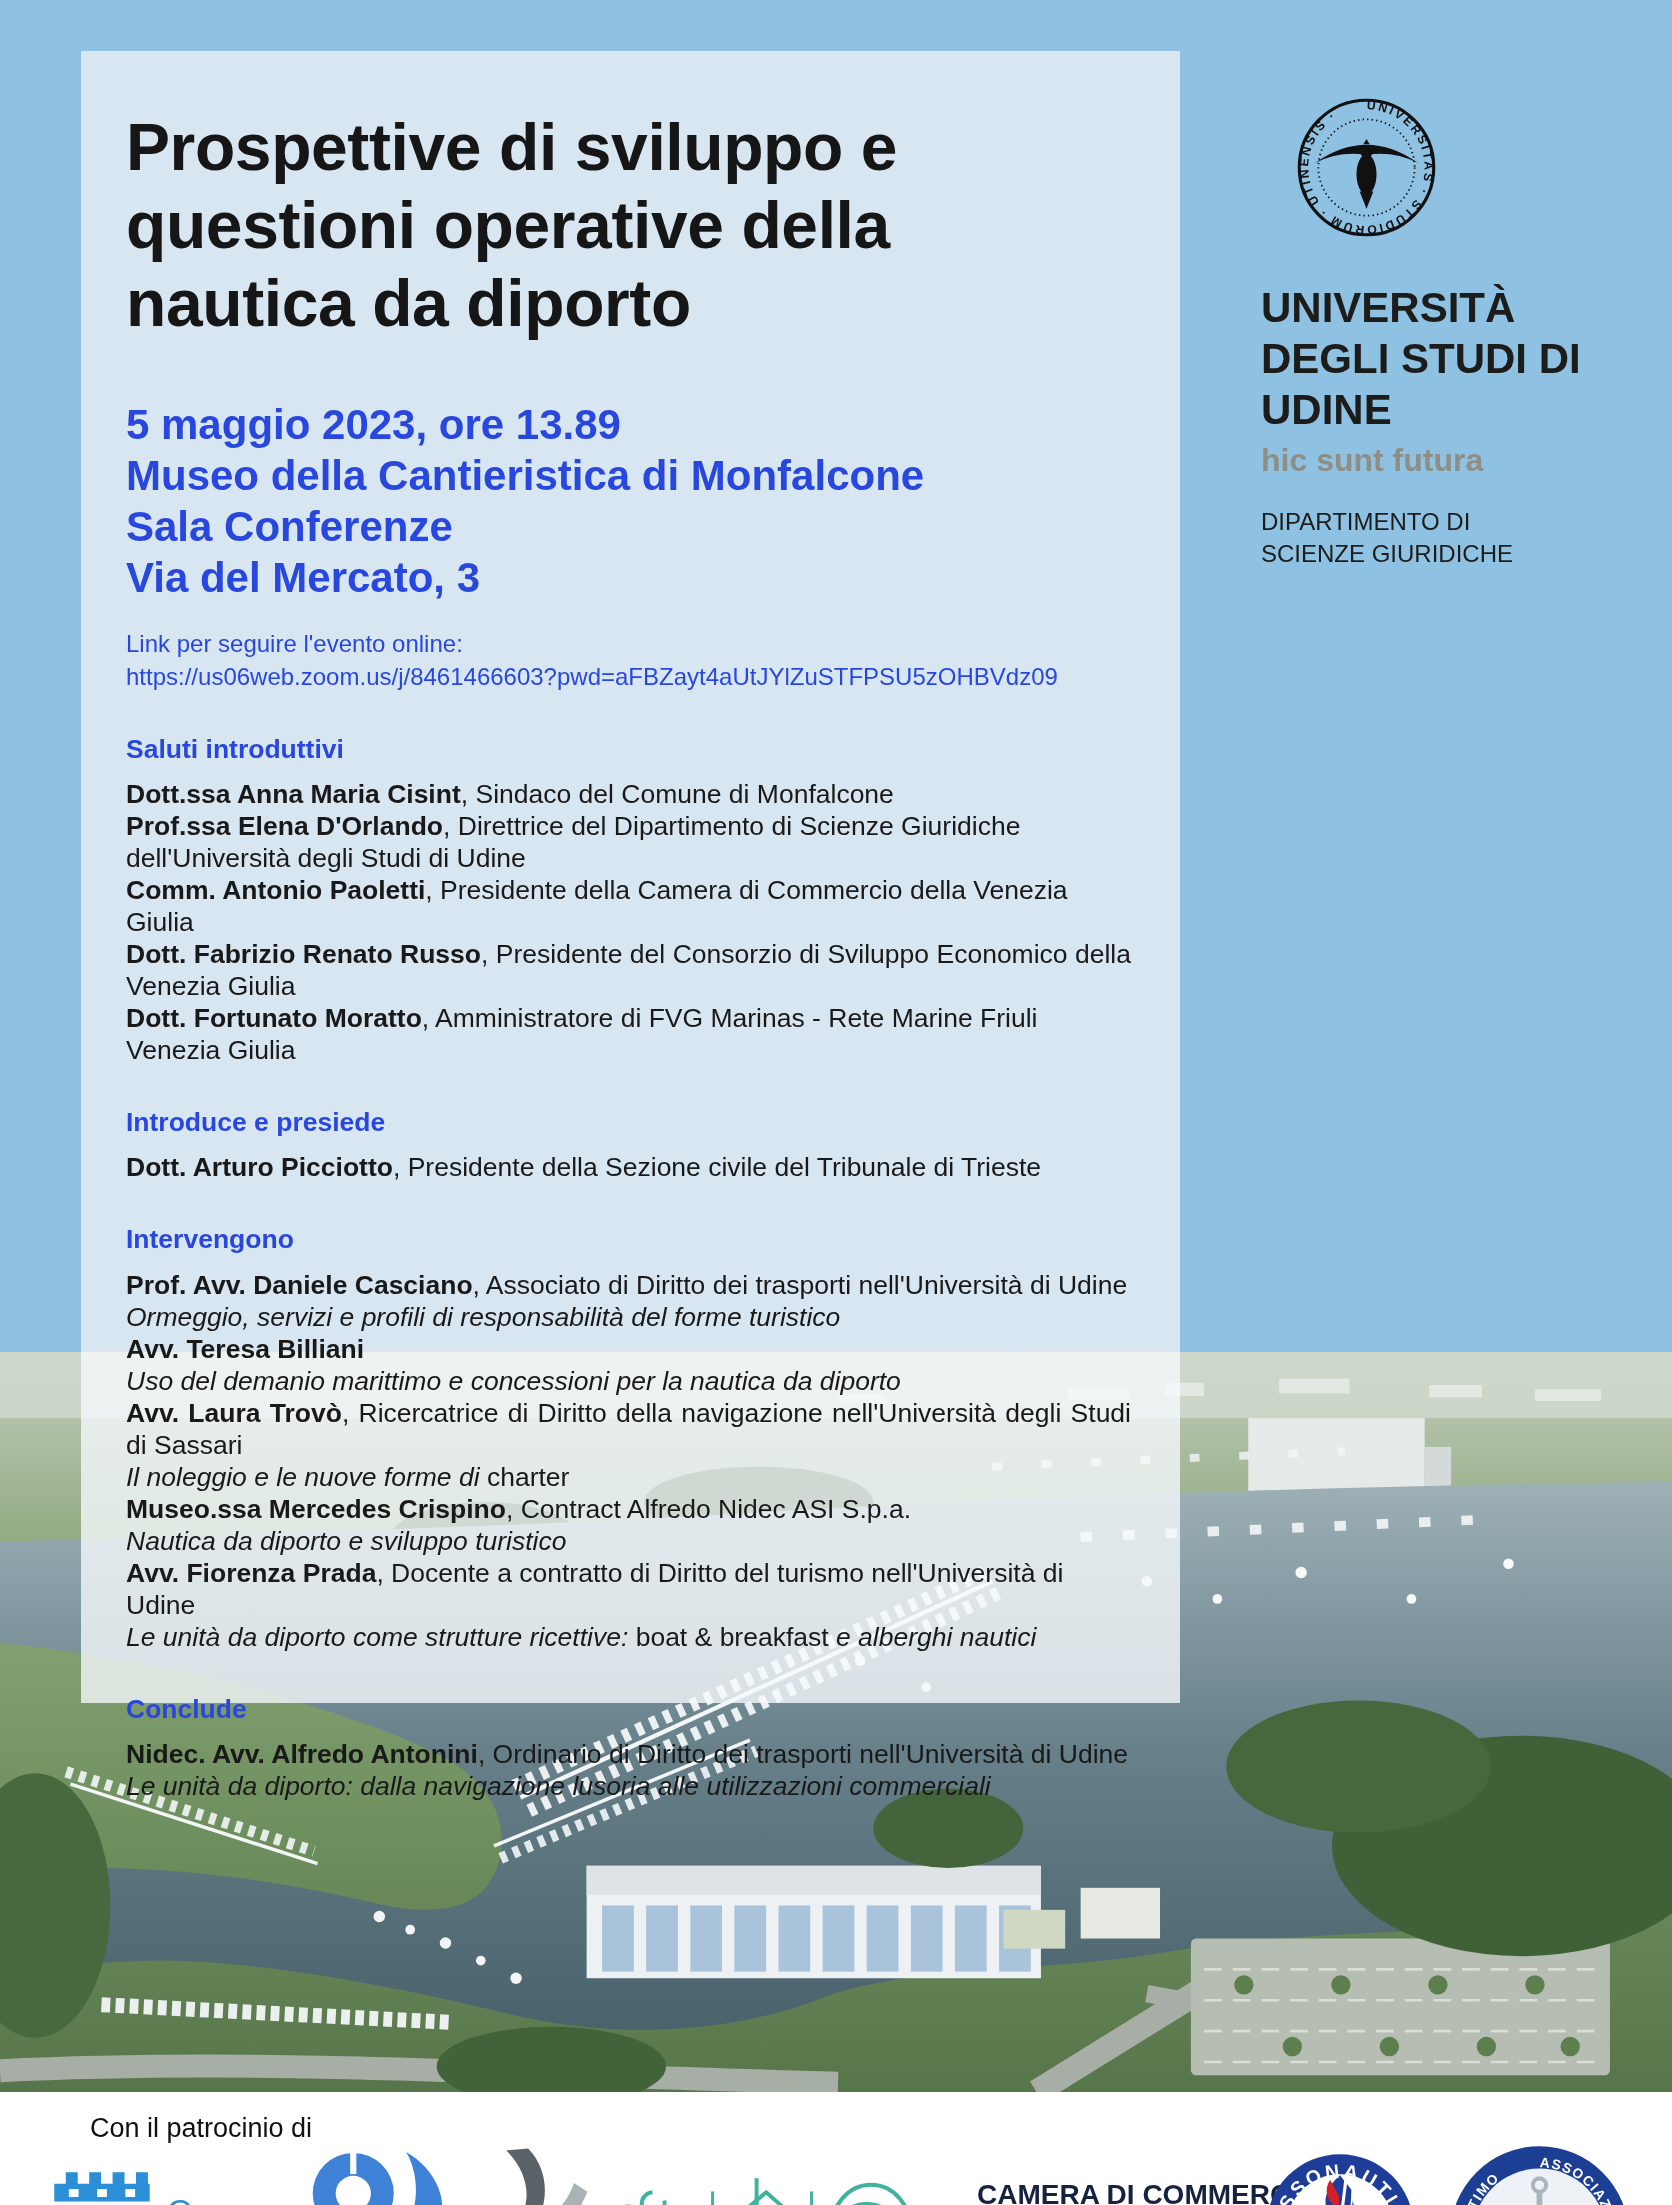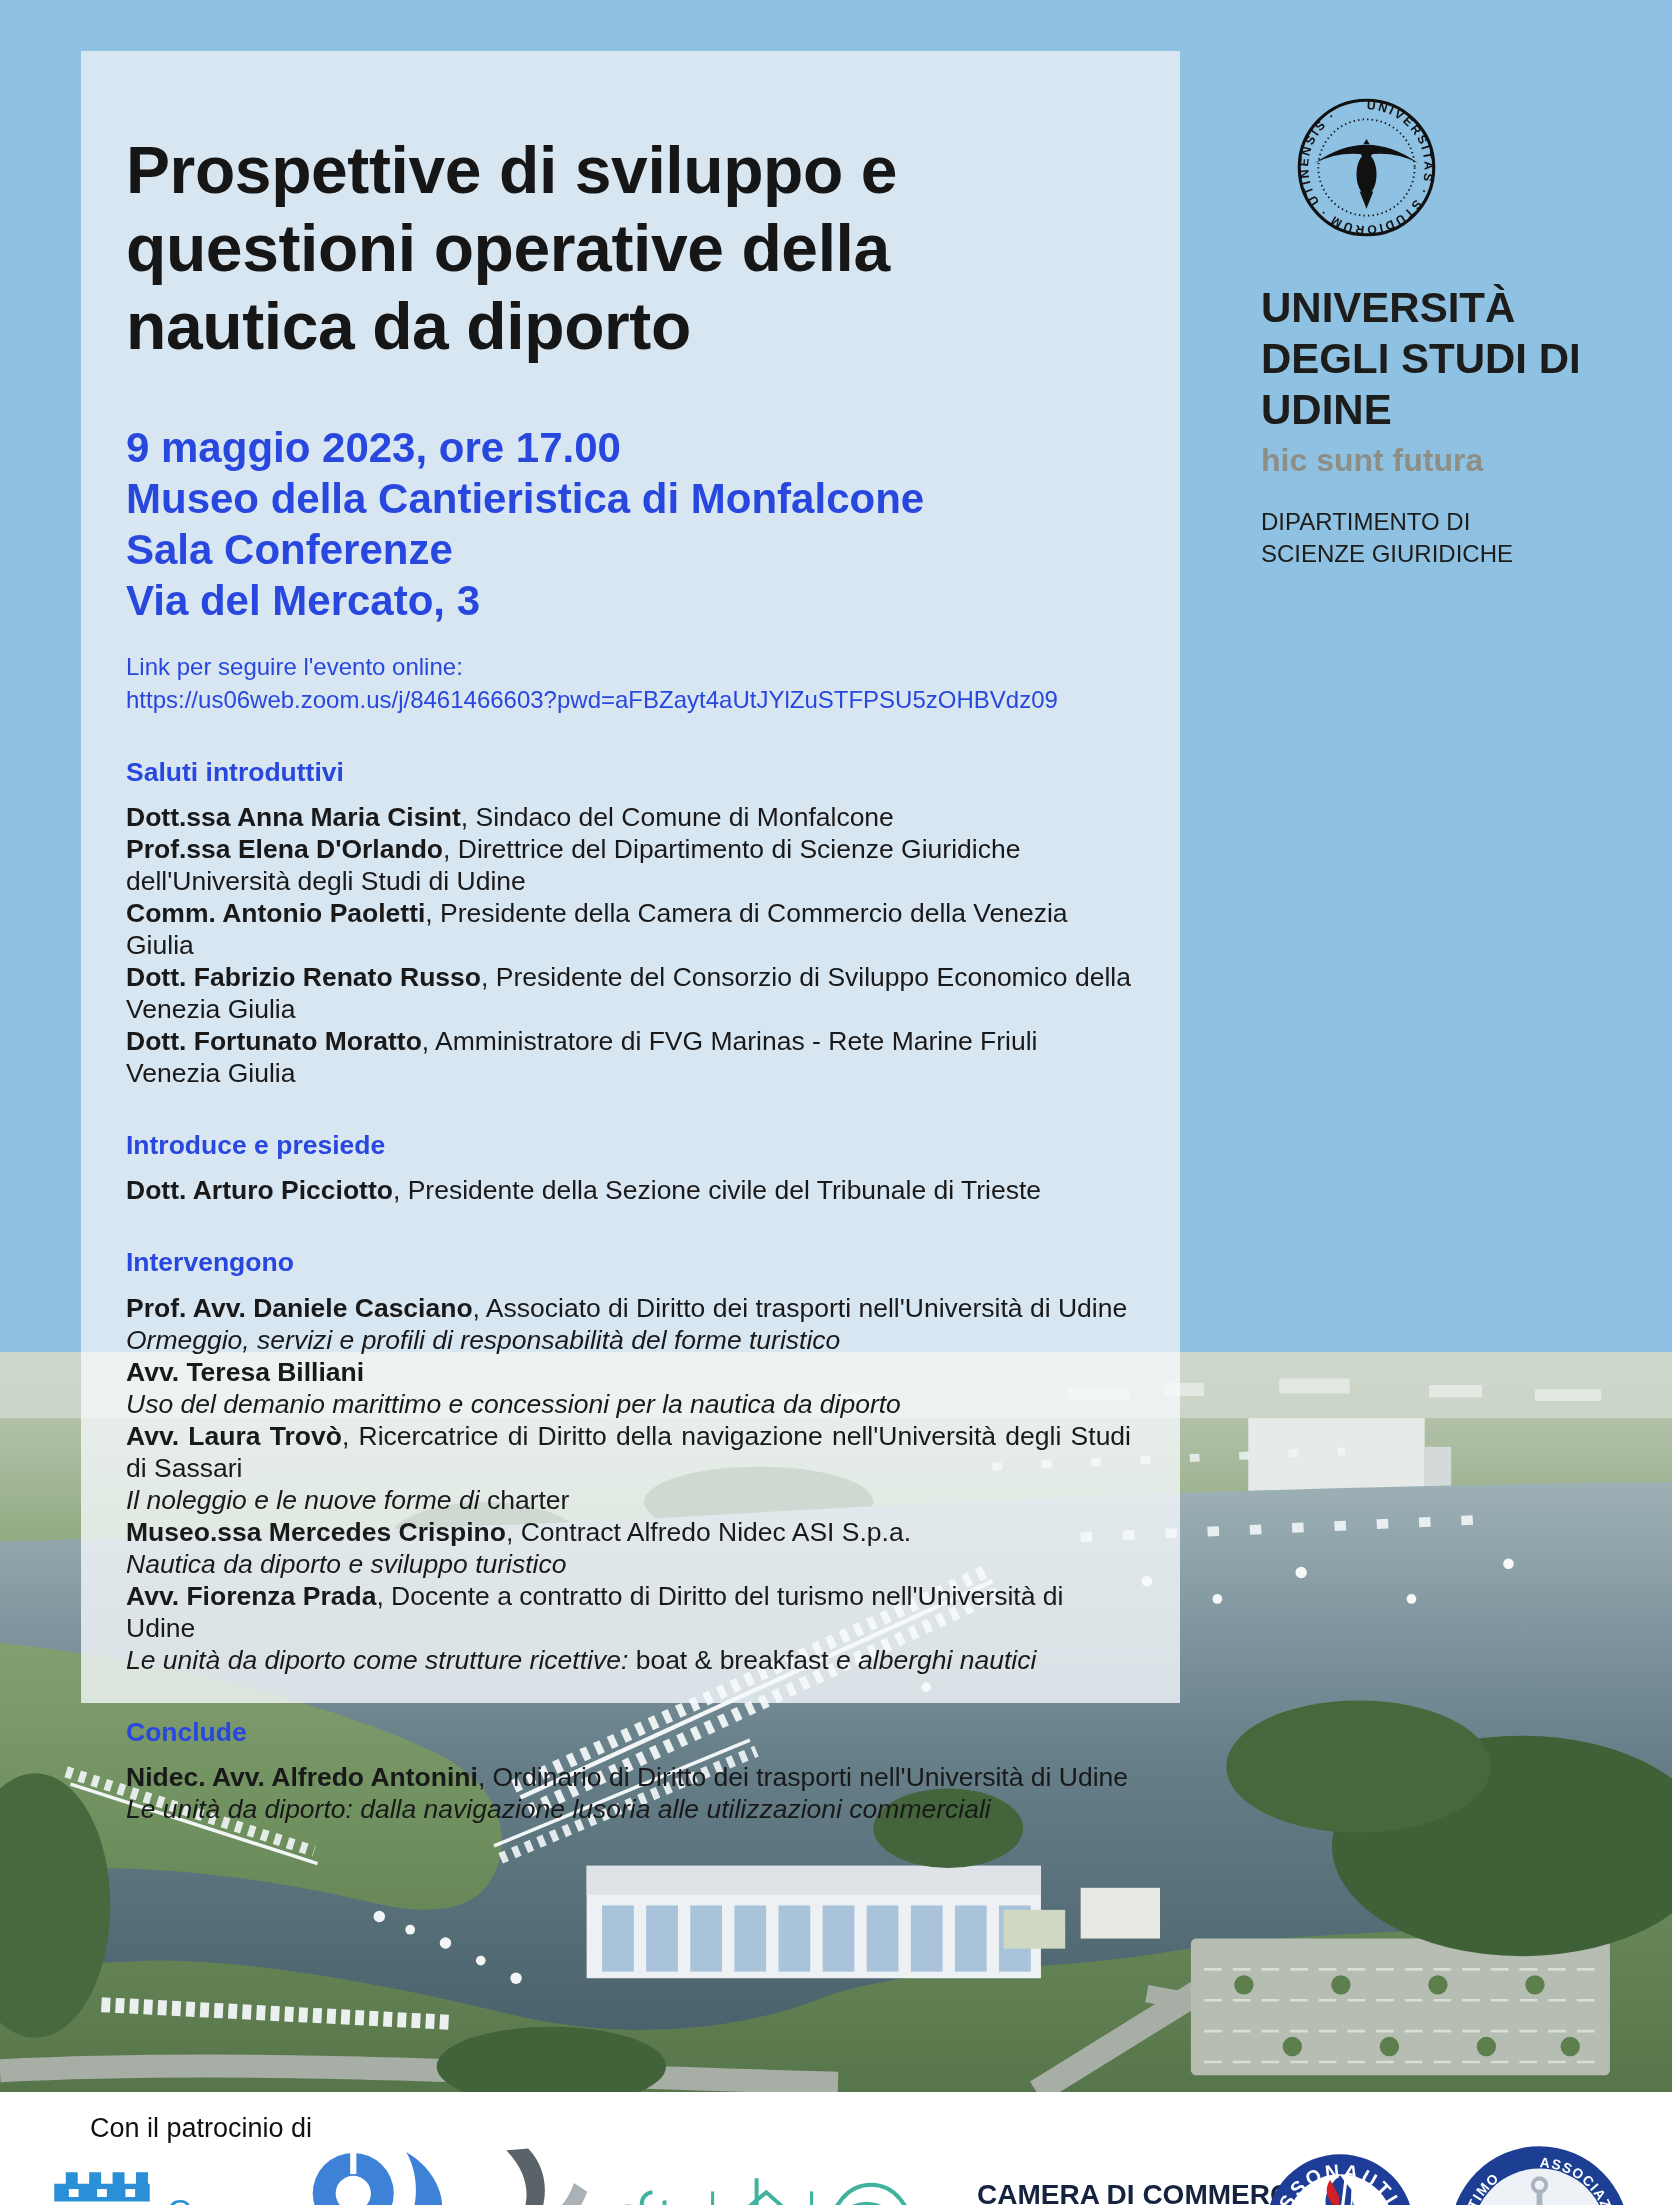--- a/index.html
+++ b/index.html
@@ -6,21 +6,21 @@
   body{font-family:"Liberation Sans", sans-serif; background:#6d7b86;}
   .page{position:relative;width:1673px;height:2352px;background:#8fc1e3;overflow:hidden;}
 
   
   .photo{position:absolute;left:0;top:1352px;width:1673px;height:740px;}
   .photo svg{display:block;width:100%;height:100%;}
 
   
   .content-box{position:absolute;left:81px;top:51px;width:1099px;height:1652px;
     background:linear-gradient(180deg,#d8e6f2 0px,#d8e6f2 1301px,rgba(246,250,253,0.78) 1301px,rgba(246,250,253,0.78) 100%);
-    box-sizing:border-box;padding:80px 49px 0 45px;z-index:3;}
+    box-sizing:border-box;padding:57px 49px 0 45px;z-index:3;}
   h1.title{margin:0;font-size:66px;line-height:78px;font-weight:bold;color:#161616;letter-spacing:-0.4px;}
   h1.title span{display:block;}
   .when{margin-top:57px;font-size:42px;line-height:51px;font-weight:bold;color:#2847df;}
   .when span{display:block;}
   .zoomlink{margin-top:24px;font-size:24px;line-height:33px;color:#2847df;}
   .zoomlink span{display:block;}
   h2.sec{margin:40px 0 0 0;font-size:26.5px;line-height:32px;font-weight:bold;color:#2847df;}
   .grp{margin-top:13.2px;}
   .line{margin:0;font-size:26.5px;line-height:32px;color:#191919;}
   .line b{font-weight:bold;}
@@ -198,21 +198,21 @@
   </div>
 
   <div class="content-box">
     <h1 class="title">
       <span>Prospettive di sviluppo e</span>
       <span>questioni operative della</span>
       <span>nautica da diporto</span>
     </h1>
 
     <div class="when">
-      <span>9 maggio 2023, ore 17.00</span>
+      <span>5 maggio 2023, ore 13.89</span>
       <span>Museo della Cantieristica di Monfalcone</span>
       <span>Sala Conferenze</span>
       <span>Via del Mercato, 3</span>
     </div>
 
     <div class="zoomlink">
       <span>Link per seguire l'evento online:</span>
       <span>https://us06web.zoom.us/j/8461466603?pwd=aFBZayt4aUtJYlZuSTFPSU5zOHBVdz09</span>
     </div>
 

